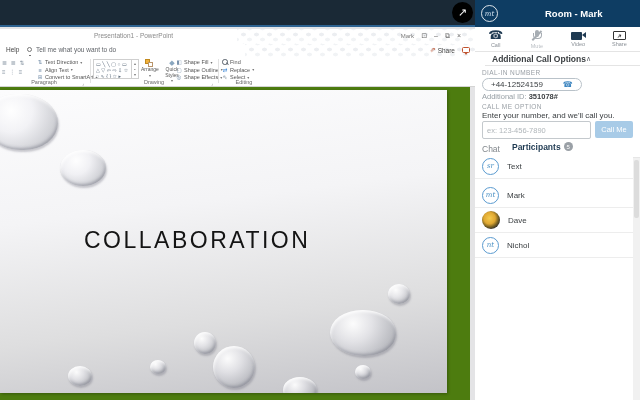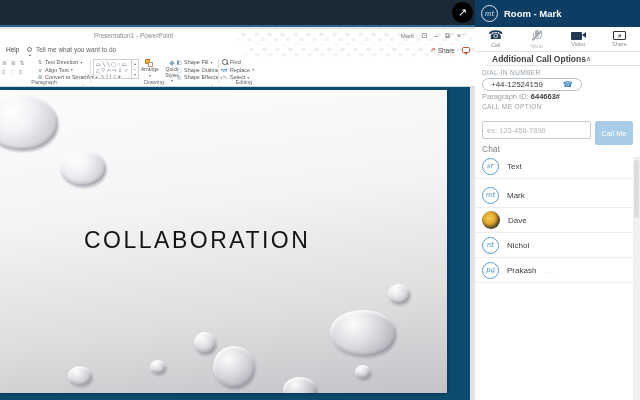--- a/index.html
+++ b/index.html
@@ -46,21 +46,21 @@
   .arr-ic{position:relative;width:9px;height:8px;}
   .arr-ic .sq1{position:absolute;left:0;top:0;width:5px;height:5px;background:#f0b13c;border:0.5px solid #c28a1e;}
   .arr-ic .sq2{position:absolute;left:3px;top:3px;width:5px;height:5px;background:#fff;border:1px solid #b9946a;}
   .qs-ic{font-size:7px;color:#8aa7c0;line-height:8px;}
   .glabel{position:absolute;top:22px;font-size:5.5px;color:#6b6b6b;text-align:center;}
   .launcher{position:absolute;top:23px;font-size:5px;color:#8a8a8a;cursor:pointer;}
   .mag{position:relative;width:6px;height:6px;}
   .mag::before{content:"";position:absolute;left:0;top:0;width:3.5px;height:3.5px;border:1px solid #57606a;border-radius:50%;}
   .mag::after{content:"";position:absolute;left:4px;top:4px;width:2.5px;height:1px;background:#57606a;transform:rotate(45deg);}
 
-  .workspace{position:absolute;left:0;top:87px;width:470px;height:313px;background:#0c4a6e;}
+  .workspace{position:absolute;left:0;top:87px;width:470px;height:313px;background:#4d7c0f;}
   .slide{position:absolute;left:0;top:3px;width:447px;height:303px;overflow:hidden;cursor:default;
          background:linear-gradient(173deg,#fcfcfd 0%,#f4f4f6 38%,#dededf 72%,#c3c3c8 100%);
          box-shadow:1px 1px 3px rgba(0,0,0,.28);}
   .slide-title{position:absolute;left:84px;top:137px;font-size:23px;letter-spacing:2.5px;color:#141414;font-weight:400;cursor:text;}
   .drop{position:absolute;border-radius:50%;
         background:radial-gradient(circle at 35% 30%,rgba(255,255,255,.92) 0%,rgba(236,236,241,.55) 35%,rgba(172,174,182,.5) 70%,rgba(128,130,140,.58) 100%);
         box-shadow:inset 1px 2px 3px rgba(255,255,255,.9),inset -1px -2px 3px rgba(108,110,124,.45),1px 2px 2px rgba(108,110,124,.35);}
   .d1{left:-14px;top:4px;width:72px;height:56px;border-radius:45% 55% 50% 50%;}
   .d2{left:60px;top:60px;width:46px;height:36px;}
   .d3{left:388px;top:194px;width:22px;height:20px;}
@@ -71,21 +71,21 @@
   .d8{left:355px;top:275px;width:16px;height:14px;}
   .d9{left:68px;top:276px;width:24px;height:20px;}
   .d10{left:150px;top:270px;width:16px;height:14px;}
 
   
   .panel{position:absolute;left:475px;top:0;width:165px;height:400px;background:#fff;}
   .phead{position:absolute;left:0;top:0;width:165px;height:27px;background:#0e3d63;display:flex;align-items:center;gap:6px;padding:0 6px;}
   .avatar{border-radius:50%;display:flex;align-items:center;justify-content:center;
           font-family:"DejaVu Serif",serif;font-style:italic;flex:none;}
   .av-hdr{width:17px;height:17px;border:1.5px solid rgba(255,255,255,.85);color:#cfe0ee;font-size:7px;}
-  .ptitle{color:#fff;font-size:9.5px;font-weight:bold;}
+  .ptitle{color:#fff;font-size:9.5px;font-weight:bold;margin-left:41px;}
   .actions{position:absolute;left:0;top:27px;width:165px;height:25px;display:flex;border-bottom:1px solid #e4e4e4;}
   .act{flex:1;display:flex;flex-direction:column;align-items:center;justify-content:center;gap:1px;background:none;border:none;padding:0;cursor:pointer;}
   .act .al{font-size:5.5px;color:#8a9097;}
   .act.disabled .al{color:#b9bec3;}
   .phone-ic{font-size:12px;line-height:11px;color:#1f3a52;}
   .micwrap{position:relative;width:12px;height:12px;}
   .mic{position:absolute;left:4px;top:0;width:4px;height:7px;background:#a7adb3;border-radius:2px;}
   .mic::after{content:"";position:absolute;left:-2px;top:3px;width:7px;height:5px;border:1px solid #a7adb3;border-top:none;border-radius:0 0 4px 4px;}
   .mic-slash{position:absolute;left:5.5px;top:-1px;width:1.5px;height:13px;background:#a7adb3;transform:rotate(45deg);}
   .cam{position:relative;width:11px;height:8px;background:#1f3a52;border-radius:1px;margin-right:4px;}
@@ -102,21 +102,21 @@
         border-radius:9px;padding:1px 8px;background:#fff;cursor:pointer;}
   .chip .num{font-size:8px;color:#3c4043;}
   .chip .ph{font-size:8px;color:#3e86c0;line-height:8px;}
   .confline{position:absolute;left:7px;top:92px;font-size:7.5px;color:#98a0a6;}
   .confline b{color:#3c4043;font-weight:bold;}
   .hint{position:absolute;left:7px;top:111px;font-size:8px;color:#3c4043;}
   .inputrow{position:absolute;left:7px;top:121px;width:151px;height:16px;display:flex;gap:4px;}
   .phinput{flex:1;height:16px;border:1px solid #c4c9cd;border-radius:2px;font-size:7.5px;padding:8px 4px;color:#3c4043;
            font-family:"Liberation Sans",sans-serif;}
   .phinput::placeholder{color:#b0b6ba;}
-  .callme{width:38px;height:24px;background:#a8cbe7;color:#fff;border:none;border-radius:2px;font-size:7.5px;cursor:pointer;
+  .callme{width:38px;height:17px;background:#a8cbe7;color:#fff;border:none;border-radius:2px;font-size:7.5px;cursor:pointer;
           font-family:"Liberation Sans",sans-serif;}
   .tabs{position:absolute;left:7px;top:140px;display:flex;gap:12px;height:17px;}
   .tab{display:flex;align-items:center;gap:3px;font-size:8.5px;cursor:pointer;}
   .tab-chat{color:#80868b;text-align:right;}
   .tab-part{color:#1f3a52;font-weight:bold;border-bottom:2px solid #17456b;padding-bottom:2px;}
   .badge{width:9px;height:9px;border-radius:50%;background:#9aa0a6;color:#fff;font-size:6px;display:flex;align-items:center;justify-content:center;font-weight:normal;}
   .tabsline{position:absolute;left:0;top:157px;width:165px;height:1px;background:#e6e6e6;}
   .prow{position:absolute;left:0;width:158px;height:25px;display:flex;align-items:center;gap:8px;padding-left:7px;
         border-bottom:1px solid #ededed;cursor:pointer;background:#fff;}
   .av-p{width:17px;height:17px;border:1.5px solid #5b9bd0;color:#4a90c4;font-size:7px;background:#fff;}
@@ -307,54 +307,54 @@
       <span class="t">Additional Call Options</span>
       <span class="ch">∧</span>
     </div>
 
     <span class="slabel" style="top:69px;">DIAL-IN NUMBER</span>
     <span class="chip">
       <span class="num">+44-12524159</span>
       <span class="ph">☎</span>
     </span>
     <span class="confline">
-      <span>Paragraph ID:</span>
-      <b>644663#</b>
+      <span>Additional ID:</span>
+      <b>351078#</b>
     </span>
 
     <span class="slabel" style="top:103px;">CALL ME OPTION</span>
+    <span class="hint">Enter your number, and we'll call you.</span>
     <div class="inputrow">
       <input class="phinput" type="text" placeholder="ex: 123-456-7890" style="">
       <button class="callme">Call Me</button>
     </div>
 
     <div class="tabs">
       <span class="tab tab-chat">Chat</span>
+      <span class="tab tab-part">
+        <span>Participants</span>
+        <span class="badge">5</span>
+      </span>
     </div>
     <div class="tabsline"></div>
 
     <div class="prow" style="top:154px;">
       <span class="avatar av-p">sr</span>
       <span class="pname">Text</span>
     </div>
     <div class="prow" style="top:183px;">
       <span class="avatar av-p">mt</span>
       <span class="pname">Mark</span>
     </div>
     <div class="prow" style="top:233px;">
       <span class="avatar av-p">nt</span>
       <span class="pname">Nichol</span>
     </div>
     <div class="prow" style="top:208px;">
       <span class="avatar av-photo"></span>
       <span class="pname">Dave</span>
     </div>
-    <div class="prow" style="top:258px;">
-      <span class="avatar av-p">pg</span>
-      <span class="pname">Prakash</span>
-      <span class="pnote">…</span>
-    </div>
 
     <div class="scrolltrack">
       <div class="scrollthumb"></div>
     </div>
   </aside>
 </div>
 
 </body></html>

